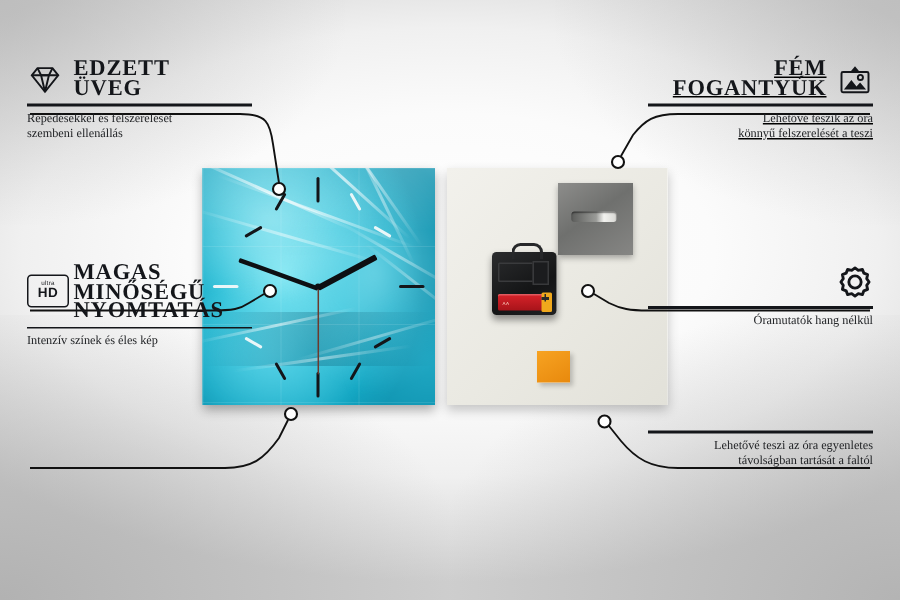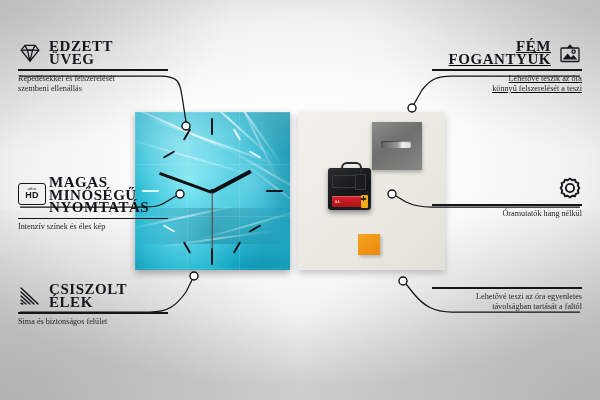--- a/index.html
+++ b/index.html
@@ -251,39 +251,20 @@
           <span class="h">HD</span>
         </span>
       </span>
       <div class="co-title">MAGAS MINŐSÉGŰ
 NYOMTATÁS</div>
     </div>
     <div class="co-rule"></div>
     <div class="co-sub">Intenzív színek és éles kép</div>
   </div>
 
-  <div class="callout left" id="co-edges">
-    <div class="co-head">
-      <span class="ico">
-        <svg viewBox="0 0 24 24">
-            <g stroke="currentColor" stroke-width="1.5" stroke-linecap="round">
-          <path d="M3 4 L20 20"></path>
-              <path d="M3 8 L16 20"></path>
-              <path d="M3 12 L12 20"></path>
-          <path d="M3 16 L8 20"></path>
-              <path d="M3 19.4 L4.6 20"></path>
-        </g>
-          </svg>
-      </span>
-      <div class="co-title">CSISZOLT
-ÉLEK</div>
-    </div>
-    <div class="co-rule"></div>
-    <div class="co-sub">Sima és biztonságos felület</div>
-  </div>
 
   <div class="callout right" id="co-handles">
     <div class="co-head">
       <div class="co-title">FÉM
 FOGANTYÚK</div>
       <span class="ico">
         <svg viewBox="0 0 24 24">
             <g fill="none" stroke="currentColor" stroke-width="1.3">
           <rect x="3" y="7" width="18" height="13.5" rx="1"></rect>
           <path d="M12 3.2 L8.8 7 H15.2 Z" fill="currentColor" stroke="none"></path>

